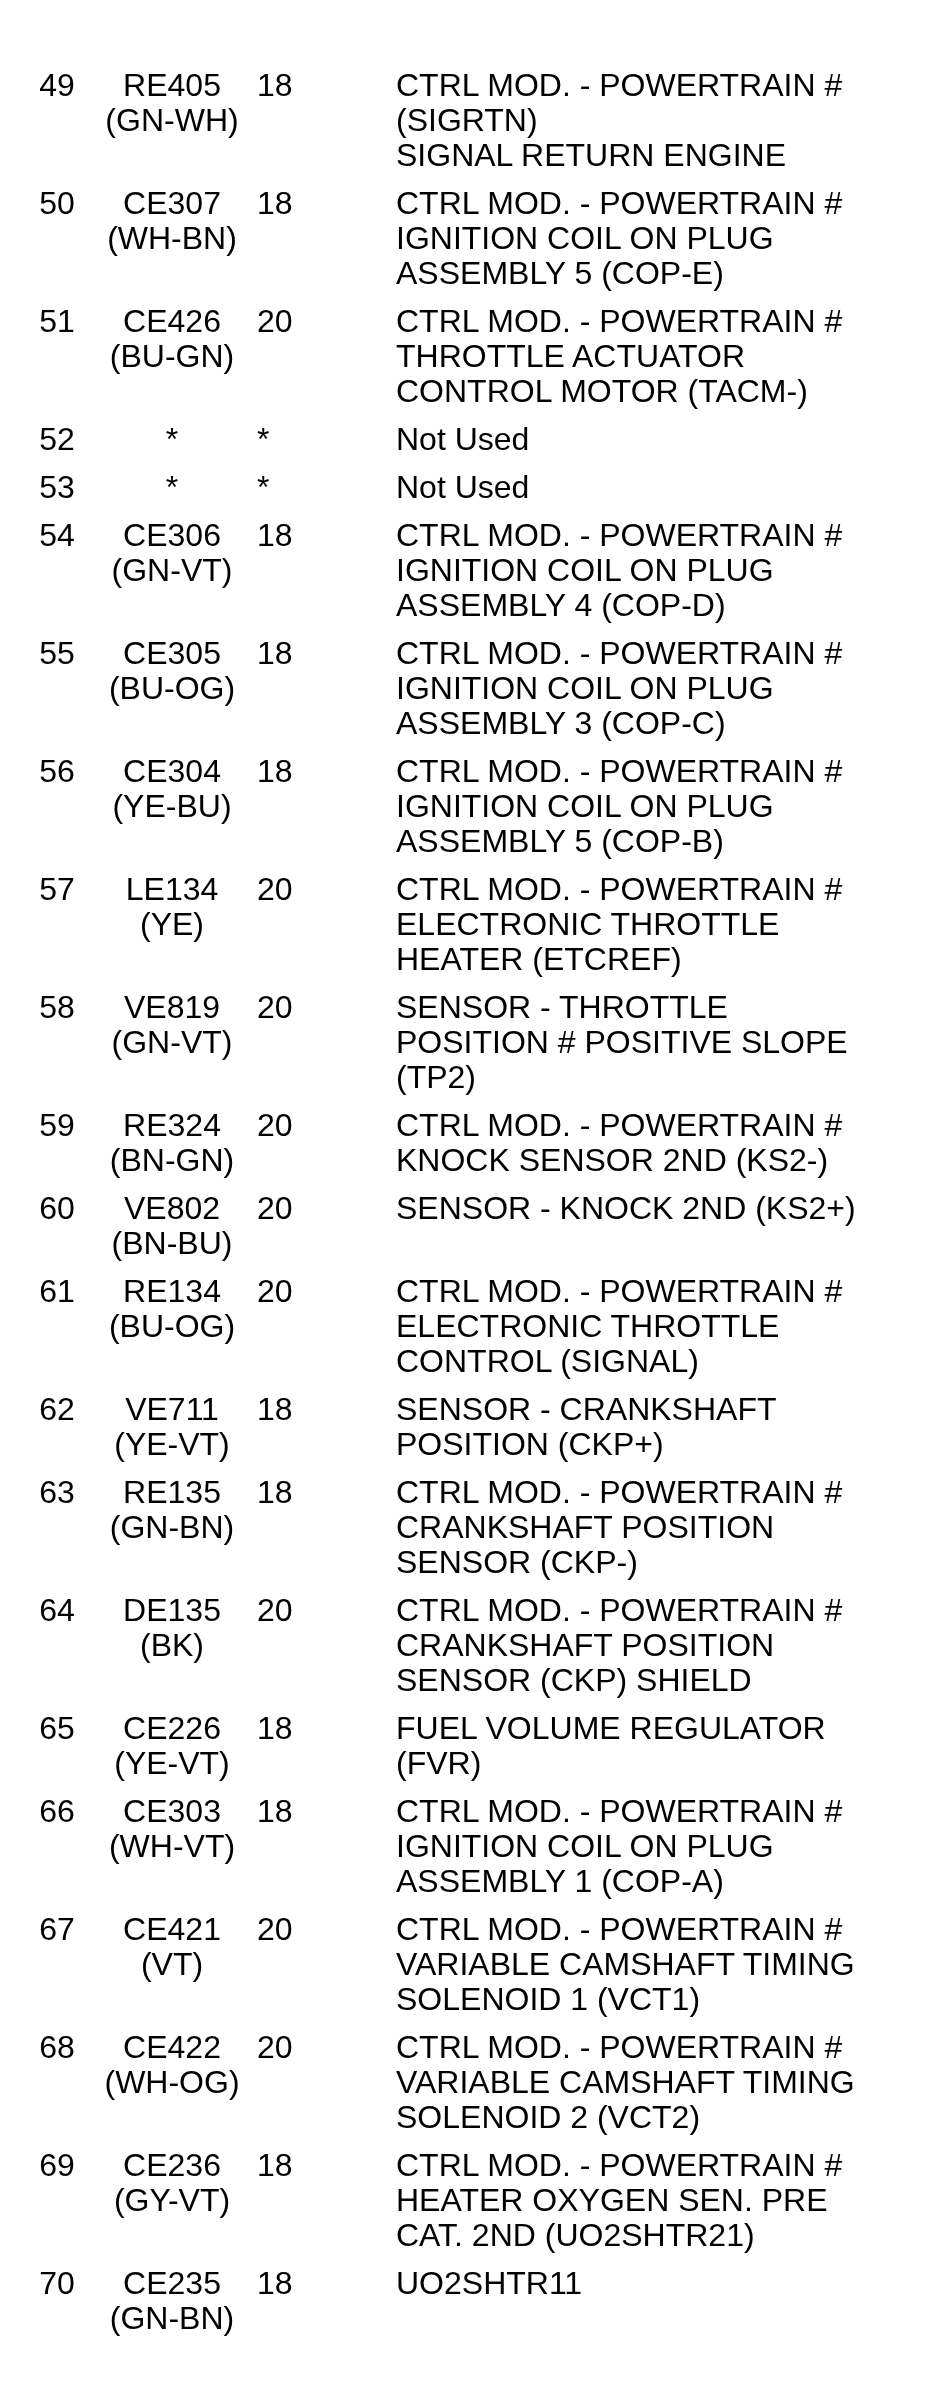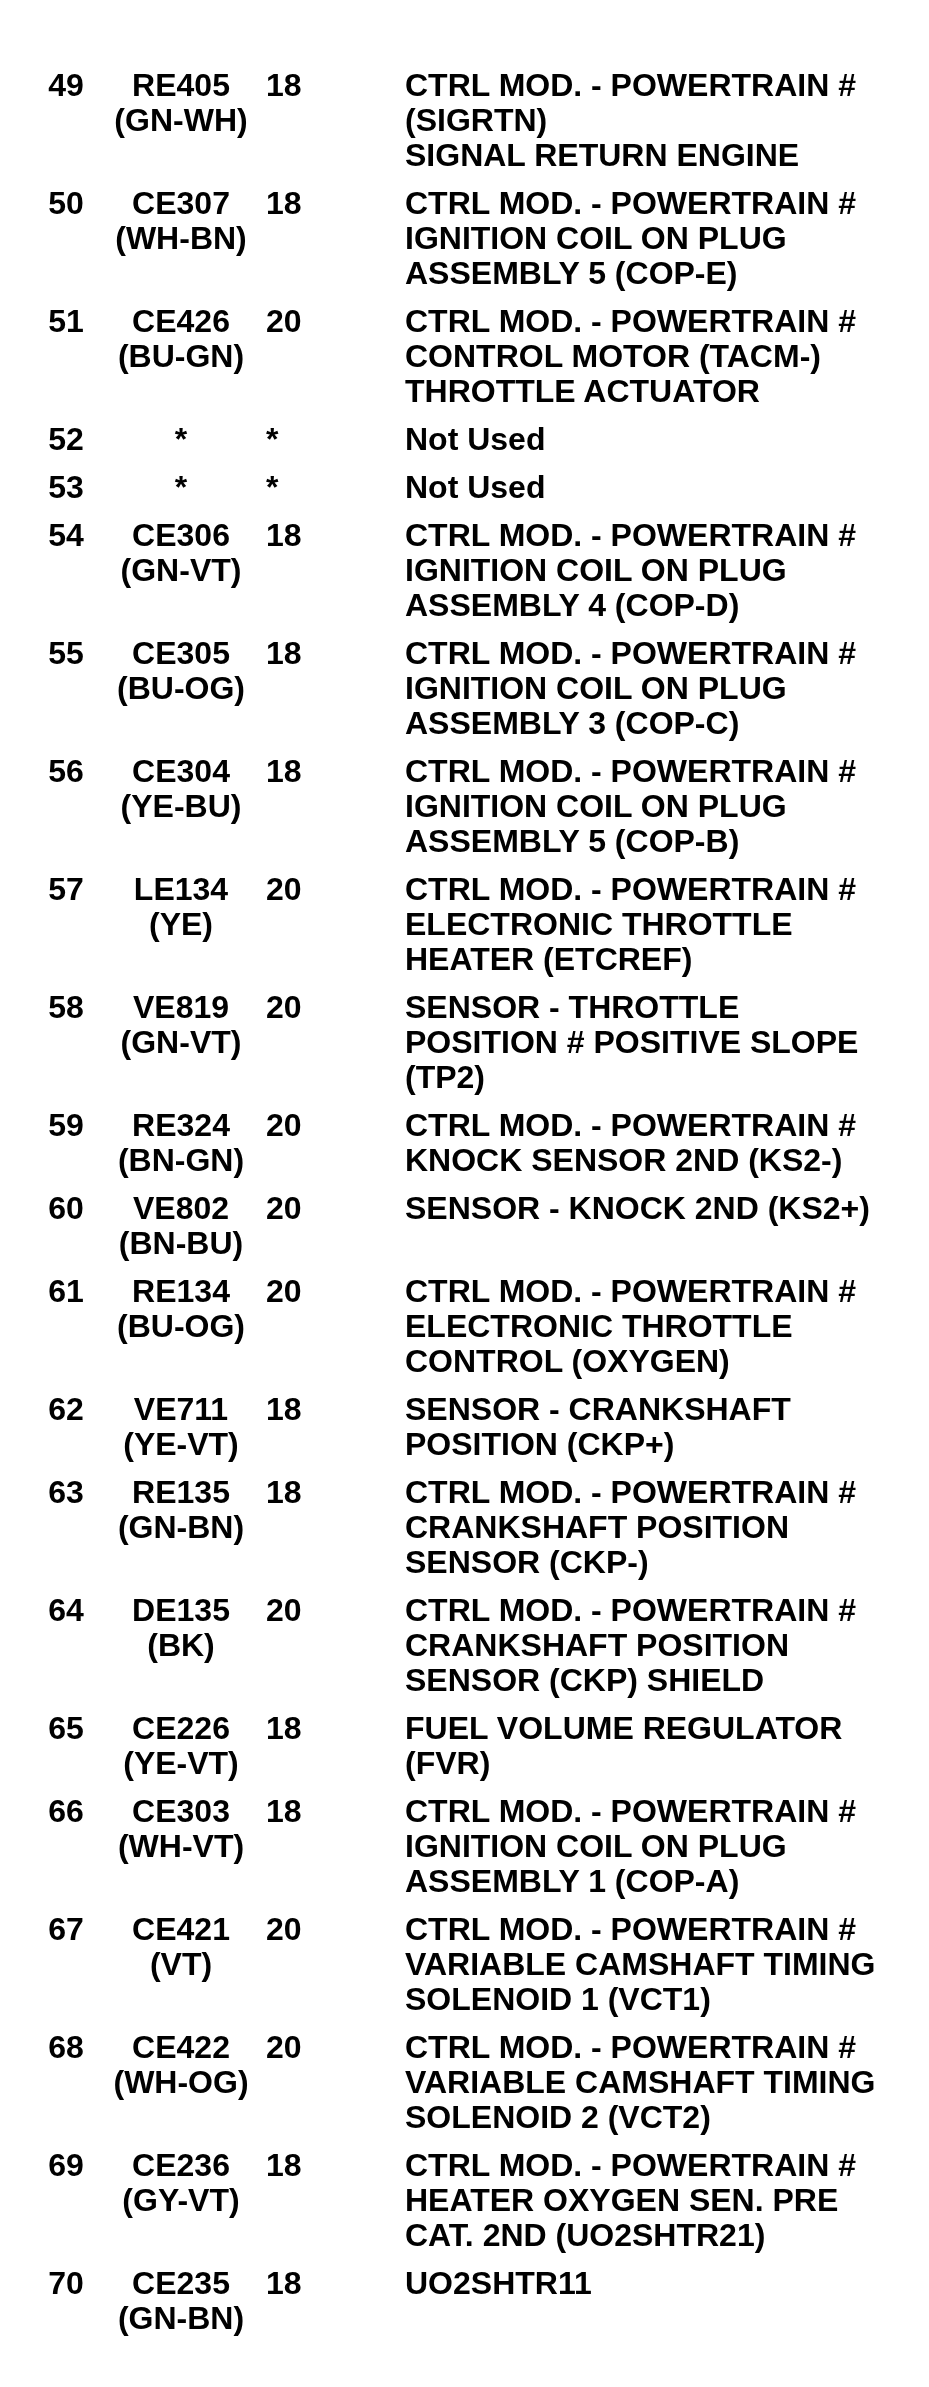--- a/index.html
+++ b/index.html
@@ -11,22 +11,21 @@
     width: 929px;
     height: 2387px;
     overflow: hidden;
     font-family: "Liberation Sans", sans-serif;
     font-size: 32px;
     line-height: 35px;
     color: #000000;
     -webkit-font-smoothing: none;
   }
   .pinout-table {
-    padding: 68px 0 0 36px;
-    font-weight: bold;
+    padding: 68px 0 0 27px;
   }
   .row {
     display: flex;
     align-items: flex-start;
     margin-bottom: 13px;
   }
   .cell { flex: 0 0 auto; }
   .pin {
     width: 60px;
     text-align: center;
@@ -82,22 +81,22 @@
 
   <div class="row">
     <div class="cell pin">51</div>
     <div class="cell circuit">
       <div>CE426</div>
       <div>(BU-GN)</div>
     </div>
     <div class="cell gauge">20</div>
     <div class="cell func">
         <div>CTRL MOD. - POWERTRAIN #</div>
+        <div>THROTTLE ACTUATOR</div>
         <div>CONTROL MOTOR (TACM-)</div>
-        <div>THROTTLE ACTUATOR</div>
       </div>
   </div>
 
   <div class="row">
     <div class="cell pin">52</div>
     <div class="cell circuit">
       <div>*</div>
 
     </div>
     <div class="cell gauge">*</div>
@@ -216,21 +215,21 @@
   <div class="row">
     <div class="cell pin">61</div>
     <div class="cell circuit">
       <div>RE134</div>
       <div>(BU-OG)</div>
     </div>
     <div class="cell gauge">20</div>
     <div class="cell func">
         <div>CTRL MOD. - POWERTRAIN #</div>
         <div>ELECTRONIC THROTTLE</div>
-        <div>CONTROL (OXYGEN)</div>
+        <div>CONTROL (SIGNAL)</div>
       </div>
   </div>
 
   <div class="row">
     <div class="cell pin">62</div>
     <div class="cell circuit">
       <div>VE711</div>
       <div>(YE-VT)</div>
     </div>
     <div class="cell gauge">18</div>

